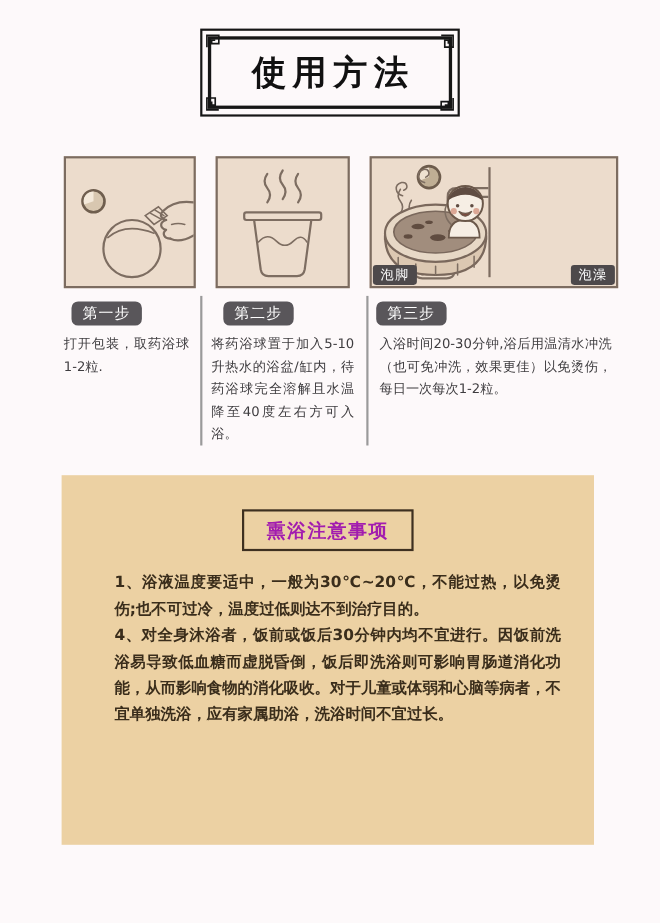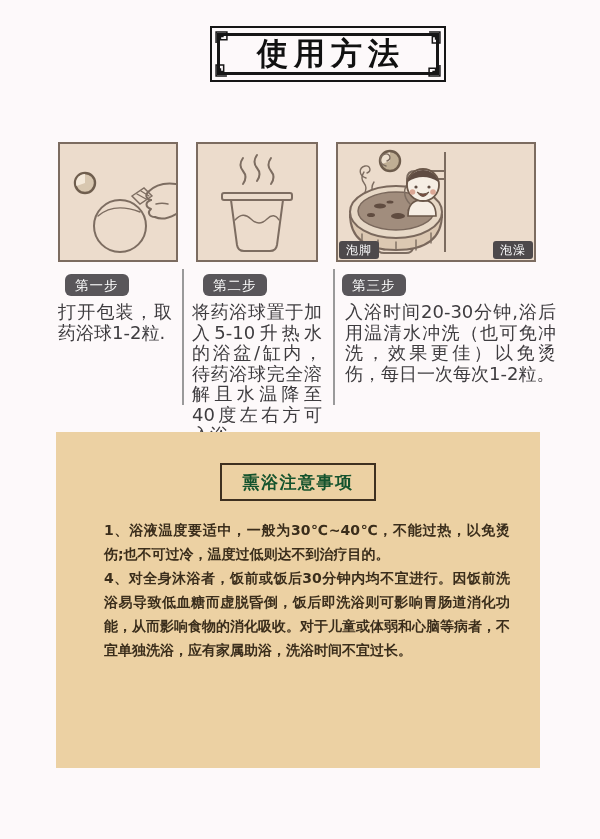--- a/index.html
+++ b/index.html
@@ -1,71 +1,71 @@
 <!DOCTYPE html>
 <html><head>
 <meta charset="utf-8">
 <style>
   * { margin:0; padding:0; box-sizing:border-box; }
   html,body { width:600px; }
   body { font-family:"DejaVu Sans", sans-serif; background:#fdf9fa; }
   .page { position:relative; width:600px; height:839px; background:#fdf9fa; overflow:hidden; }
 
   
-  .title-box { position:absolute; left:182px; top:26px; width:236px; height:56px;
-               border:2px solid #161616; background:#fdf9fa;margin-left:28px; }
+  .title-box { position:absolute; left:182px; top:26px; width:236px; height:80px;
+               border:2px solid #161616; background:#fdf9fa; }
   .title-inner { position:absolute; inset:5px; border:3px solid #161616;
                  display:flex; align-items:center; justify-content:center; }
   .title-text { font-family:"DejaVu Serif", serif; font-weight:700; font-size:31px;
                 color:#111; letter-spacing:6px; padding-left:6px; }
   .corner { position:absolute; width:13px; height:13px; }
   .corner svg { display:block; }
   .c-tl { left:3px; top:3px; }
   .c-tr { right:3px; top:3px; transform:rotate(90deg); }
   .c-br { right:3px; bottom:3px; transform:rotate(180deg); }
   .c-bl { left:3px; bottom:3px; transform:rotate(270deg); }
 
   
   .illus { position:absolute; top:142px; height:120px; background:#ecdccc;
            border:2px solid #7c6c60; }
   .illus-1 { left:58px;  width:120px; }
   .illus-2 { left:196px; width:122px; }
-  .illus-3 { left:336px; width:200px; }
+  .illus-3 { left:336px; width:226px; }
   .illus svg { display:block; position:absolute; left:0; top:0; }
   .half-divider { position:absolute; left:106px; top:8px; width:2px; height:100px; background:#7c6c60; }
   .half-right { position:absolute; left:108px; top:0; width:118px; height:116px; }
 
   .mini-badge { position:absolute; bottom:1px; height:18px; padding:0 7px;
                 background:#4d494b; color:#fff; font-size:12px; line-height:18px;
                 border-radius:3px; letter-spacing:1px; }
   .mb-left  { left:1px; }
   .mb-right { right:1px; }
 
   
   .step-badge { position:absolute; top:274px; height:22px; padding:0 10px;
                 background:#59565a; color:#fff; border-radius:6px;
                 font-size:13.5px; line-height:22px; font-weight:400; letter-spacing:1px; }
   .sb-1 { left:65px; } .sb-2 { left:203px; } .sb-3 { left:342px; }
 
-  .step-text { position:absolute; top:302px; font-size:18px; line-height:20.5px;
+  .step-text { position:absolute; top:302px; font-size:12px; line-height:20.5px;
                color:#3e3c3f; text-align:justify; }
   .st-1 { left:58px;  width:114px; }
   .st-2 { left:192px; width:130px; }
   .st-3 { left:345px; width:211px; }
 
   .v-divider { position:absolute; top:269px; width:1.5px; height:136px; background:#9a9a9a; }
   .vd-1 { left:182px; } .vd-2 { left:333px; }
 
   
   .notice { position:absolute; left:56px; top:432px; width:484px; height:336px;
             background:#ecd1a3; }
   .notice-title-box { position:absolute; left:50%; transform:translateX(-50%);
                       top:31px; width:156px; height:38px; border:2px solid #3e3020;
                       display:flex; align-items:center; justify-content:center; }
-  .notice-title { font-size:17px; font-weight:700; color:#14532d; letter-spacing:1.5px; }
+  .notice-title { font-size:17px; font-weight:700; color:#a21caf; letter-spacing:1.5px; }
   .notice-body { position:absolute; left:48px; top:86px; width:406px; }
   .notice-body p { font-size:14px; font-weight:700; color:#3a2d1b;
                    line-height:24px; text-align:justify; }
 
   
   .ln { stroke:#7d6d61; stroke-width:2; fill:none; stroke-linecap:round; stroke-linejoin:round; }
   .ln-thin { stroke:#7d6d61; stroke-width:1.4; fill:none; stroke-linecap:round; }
 </style>
 </head>
 <body>
@@ -198,18 +198,18 @@
   <p class="step-text st-3">入浴时间20-30分钟,浴后用温清水冲洗（也可免冲洗，效果更佳）以免烫伤，每日一次每次1-2粒。</p>
 
   <div class="v-divider vd-1"></div>
   <div class="v-divider vd-2"></div>
 
   <div class="notice">
     <div class="notice-title-box">
       <span class="notice-title">熏浴注意事项</span>
     </div>
     <div class="notice-body">
-      <p>1、浴液温度要适中，一般为30℃~40℃，不能过热，以免烫伤;也不可过冷，温度过低则达不到治疗目的。</p>
+      <p>1、浴液温度要适中，一般为30℃~20℃，不能过热，以免烫伤;也不可过冷，温度过低则达不到治疗目的。</p>
       <p>4、对全身沐浴者，饭前或饭后30分钟内均不宜进行。因饭前洗浴易导致低血糖而虚脱昏倒，饭后即洗浴则可影响胃肠道消化功能，从而影响食物的消化吸收。对于儿童或体弱和心脑等病者，不宜单独洗浴，应有家属助浴，洗浴时间不宜过长。</p>
     </div>
   </div>
 
 </div>
 
 </body></html>

